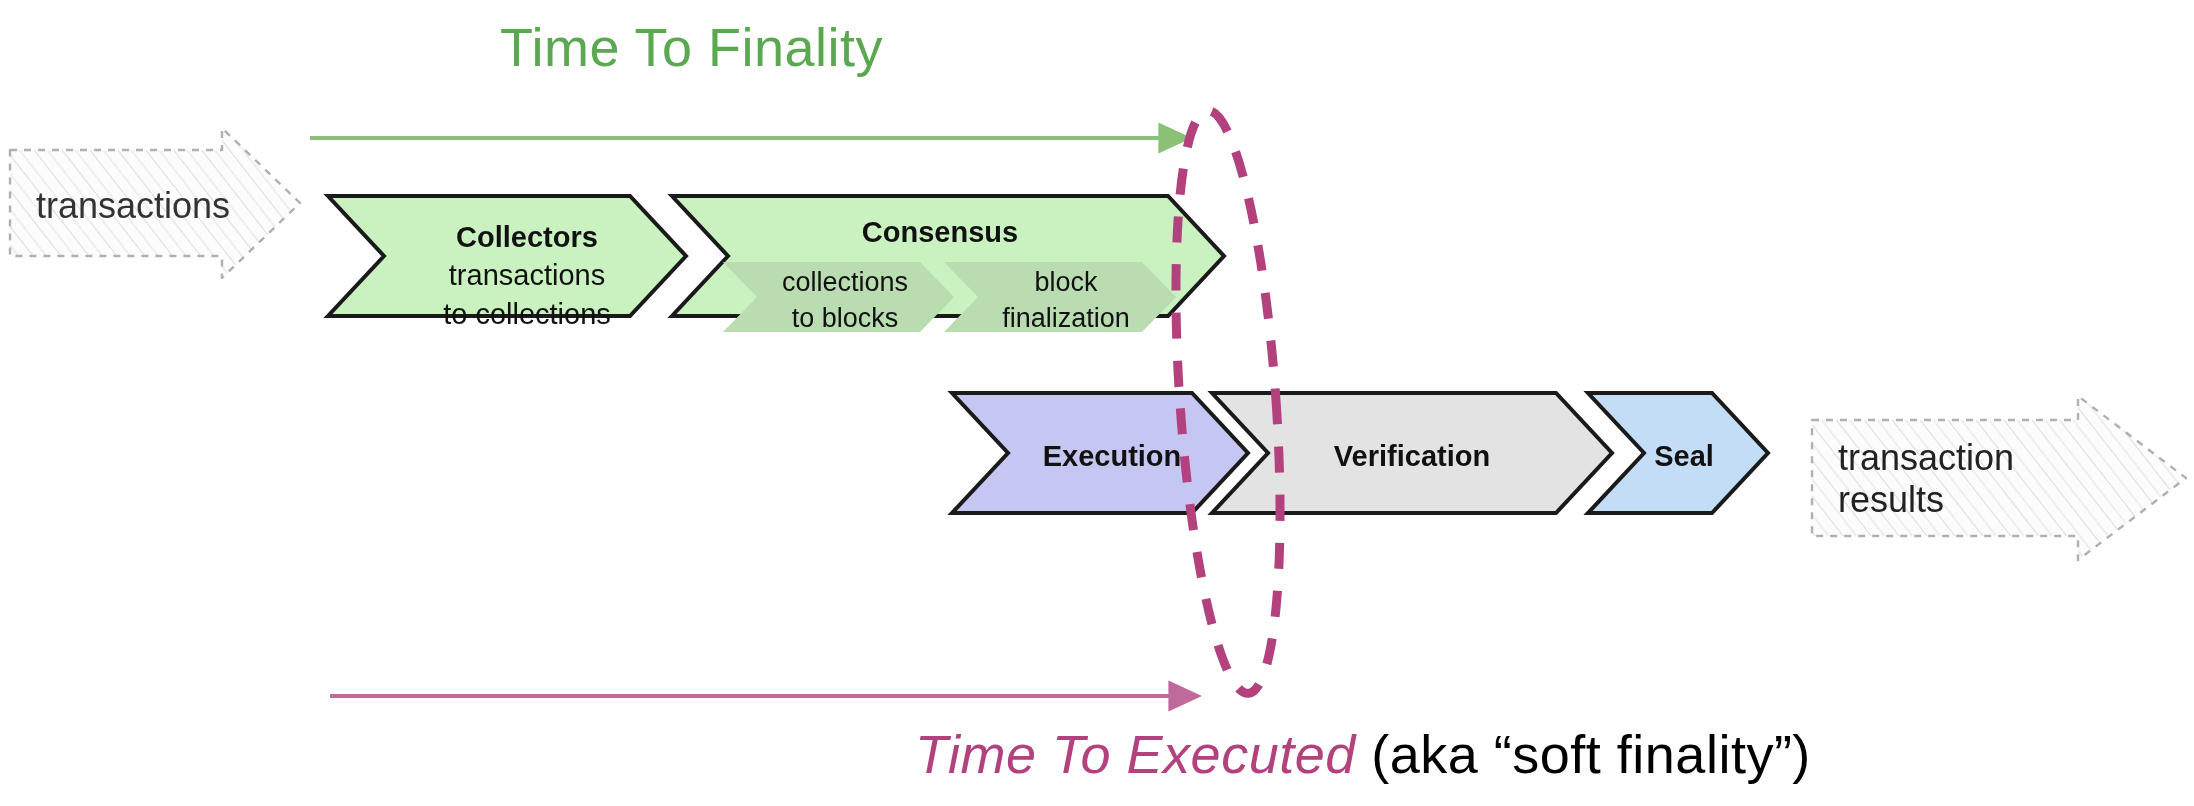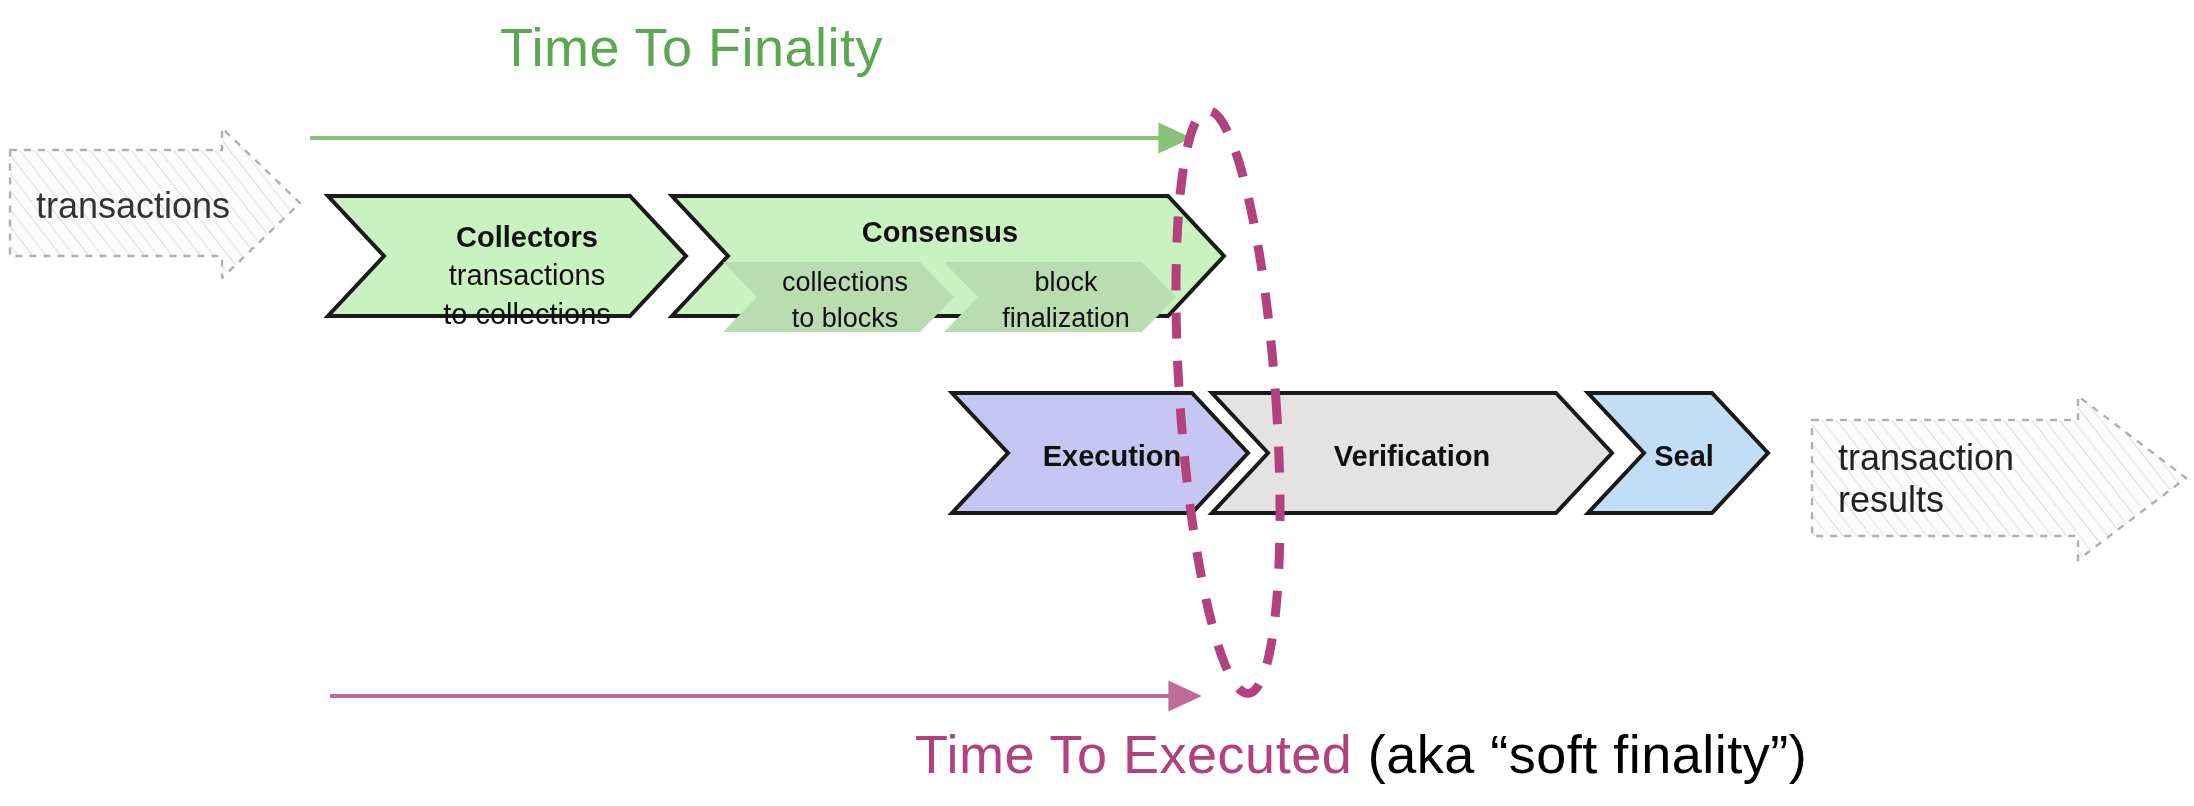--- a/index.html
+++ b/index.html
@@ -35,21 +35,21 @@
     font-size: 54px;
     color: #5aa84f;
     letter-spacing: 0.5px;
   }
   #title-executed {
     left: 915px;
     top: 723px;
     font-size: 54px;
     letter-spacing: 0.5px;
   }
-  #title-executed .pink { color: #b2417e; }
+  #title-executed .pink { color: #b2417e; font-style: italic; }
   #title-executed .grey { color: #000000; }
 </style>
 </head>
 <body>
 
 <div id="stage">
 
   <svg id="diagram" viewBox="0 0 2194 806" xmlns="http://www.w3.org/2000/svg">
 
     <defs>

